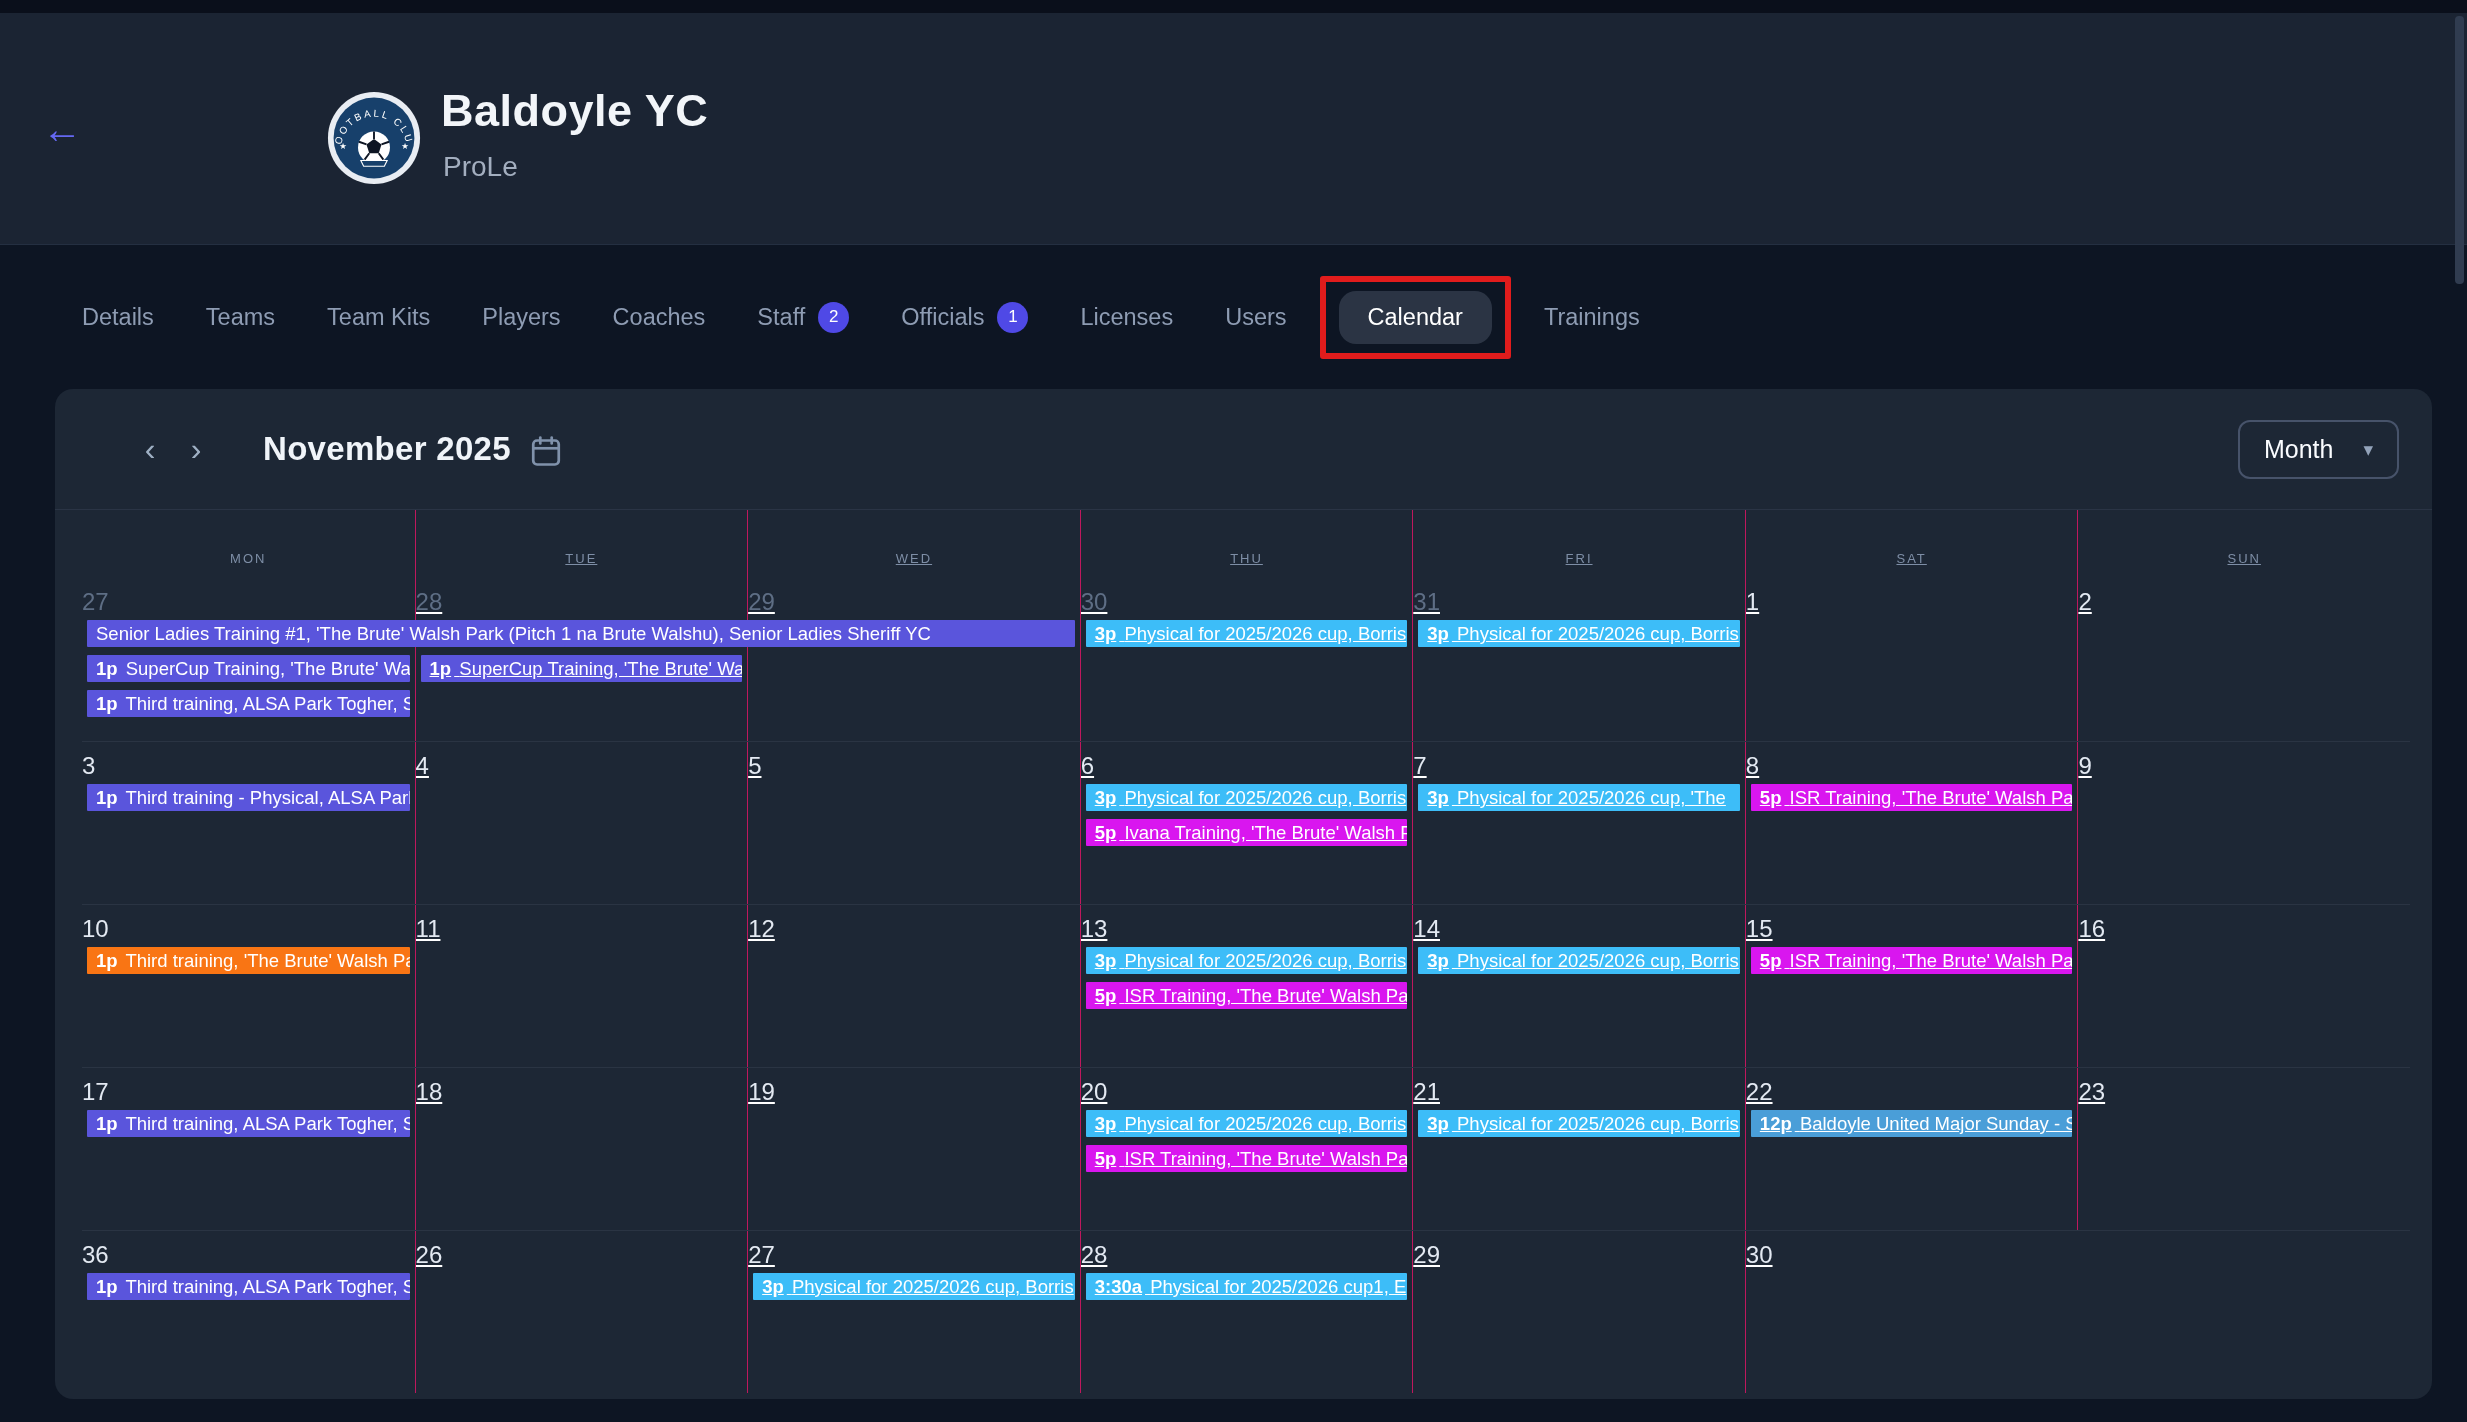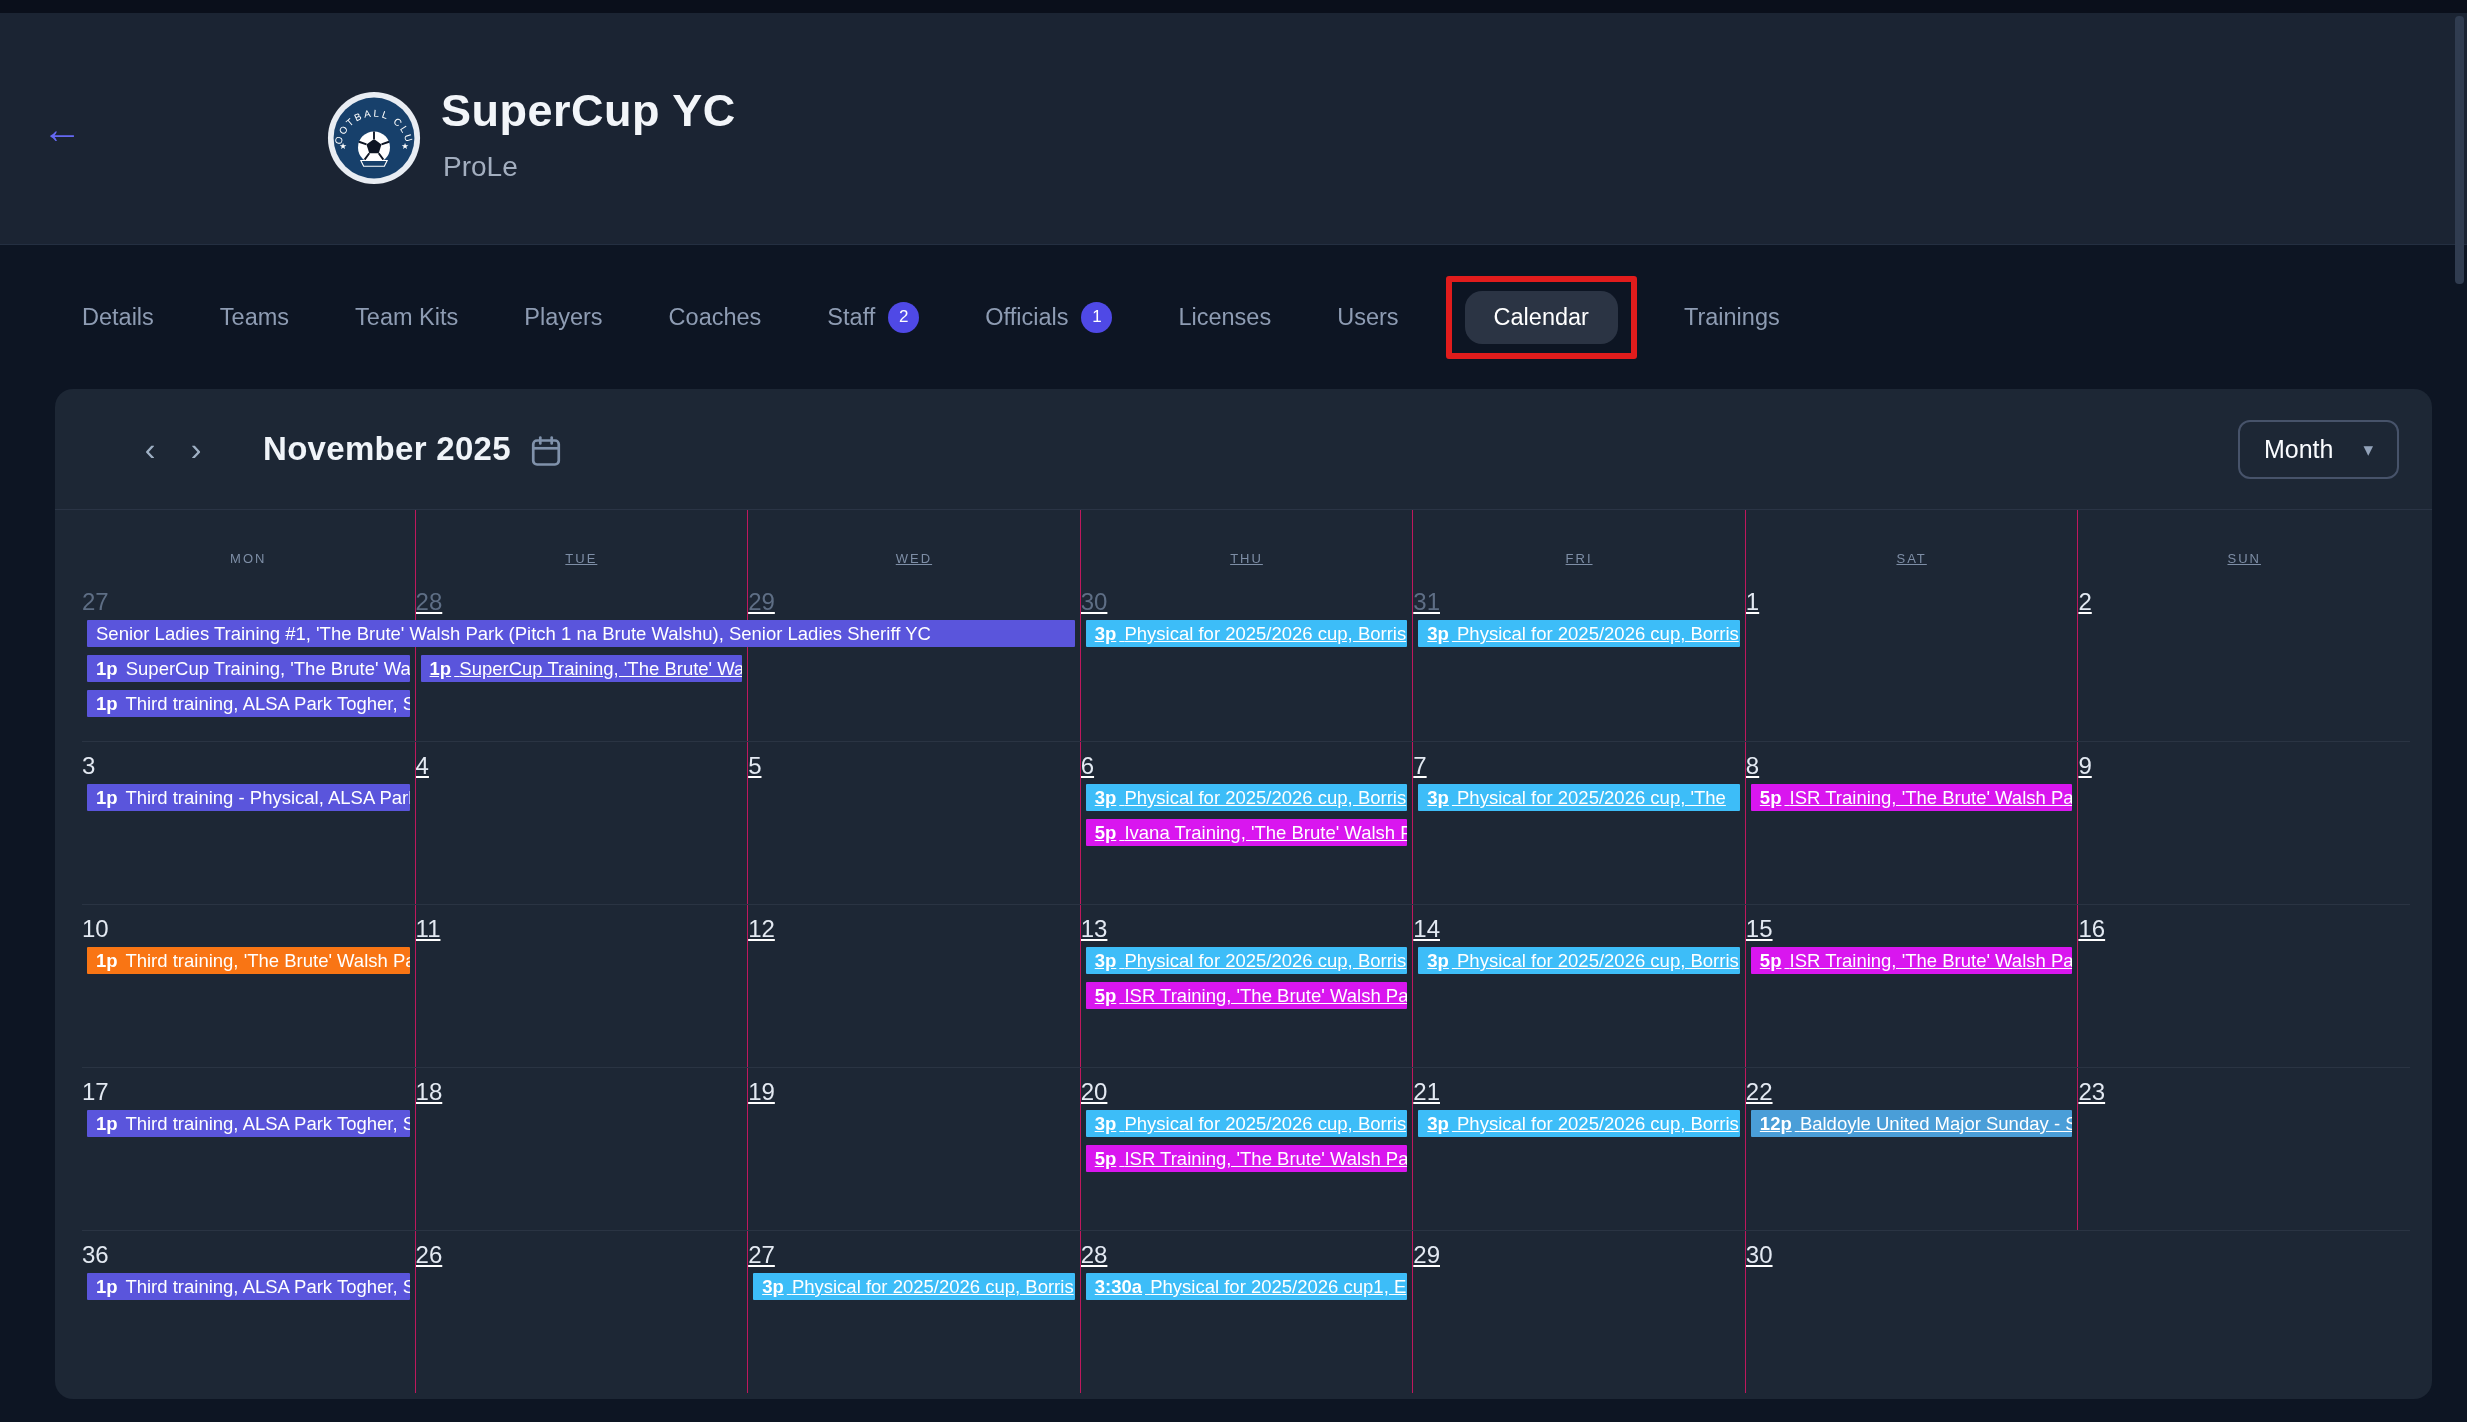--- a/index.html
+++ b/index.html
@@ -18,21 +18,21 @@
     background:#1b2433; border-bottom:1px solid #242f41; }
   .back-btn { position:absolute; left:42px; top:96px; font-size:40px; color:#6568f2;
     background:none; border:none; cursor:pointer; line-height:1; }
   .logo { position:absolute; left:327px; top:78px; width:94px; height:94px; }
   .club-name { position:absolute; left:441px; top:72px; font-size:45px; font-weight:bold;
     color:#f2f5f9; letter-spacing:0.5px; }
   .club-sub { position:absolute; left:443px; top:138px; font-size:28px; color:#a3aebf; }
 
   
   .tab-bar { position:absolute; top:246px; left:0; right:0; height:142px;
-    display:flex; align-items:center; gap:66px; padding-left:82px; }
+    display:flex; align-items:center; gap:52px; padding-left:82px; }
   .tab { position:relative; display:flex; align-items:center; gap:13px;
     color:#8e9cb3; font-size:23.5px; cursor:pointer; white-space:nowrap; }
   .tab.active { background:#2b3444; color:#fff; padding:13px 29px; border-radius:17px;text-align:center; }
   .tab-badge { width:31px; height:31px; border-radius:50%; background:#4f49e6; color:#fff;
     font-size:17px; display:flex; align-items:center; justify-content:center; flex:0 0 31px; }
   .red-ring { position:absolute; inset:-15px -19px; border:6px solid #e11c1c;
     border-radius:3px; pointer-events:none; }
 
   
   .panel { position:absolute; left:55px; top:389px; width:2377px; height:1010px;
@@ -87,21 +87,21 @@
     <text font-size="10.5" fill="#ffffff" letter-spacing="2.5" font-family="Liberation Sans, sans-serif">
       <textPath href="#arcTop" startOffset="50%" text-anchor="middle">FOOTBALL CLUB</textPath>
     </text>
     <text x="13" y="62" font-size="9" fill="#fff">★</text>
     <text x="79" y="62" font-size="9" fill="#fff">★</text>
     <circle cx="50" cy="60" r="17" fill="#ffffff"></circle>
     <path d="M50 51 l8 5.8 -3 9.4 h-10 l-3 -9.4 z" fill="#0d1523"></path>
     <path d="M50 51 V43 M58 56.8 L66 54 M55 66.2 L60 73 M45 66.2 L40 73 M42 56.8 L34 54" stroke="#0d1523" stroke-width="2" fill="none"></path>
     <path d="M36 74 h28 l-3 6 h-22 z" fill="#17406b" stroke="#ffffff" stroke-width="1.2"></path>
   </svg>
-  <div class="club-name">SuperCup YC</div>
+  <div class="club-name">Baldoyle YC</div>
   <div class="club-sub">ProLe</div>
 </header>
 
 <nav class="tab-bar" id="tab-bar">
     <div class="tab">
       <span class="tab-label">Details</span>
     </div>
     <div class="tab">
       <span class="tab-label">Teams</span>
     </div>

